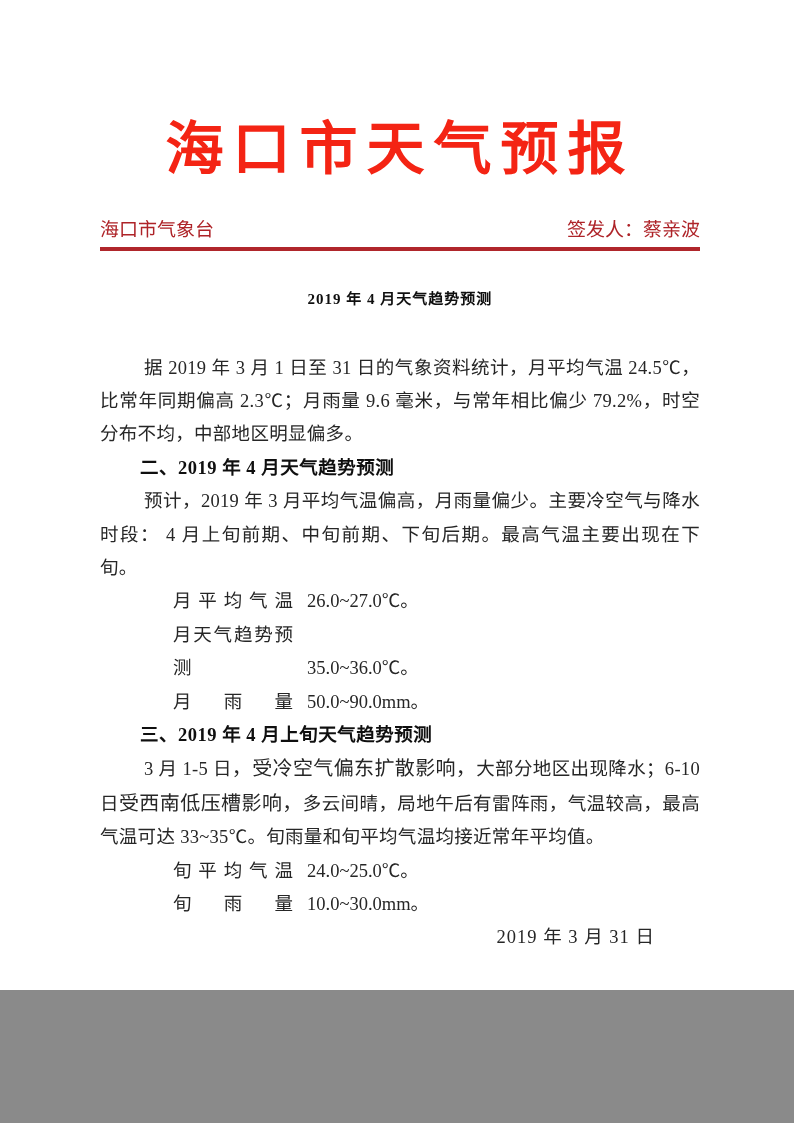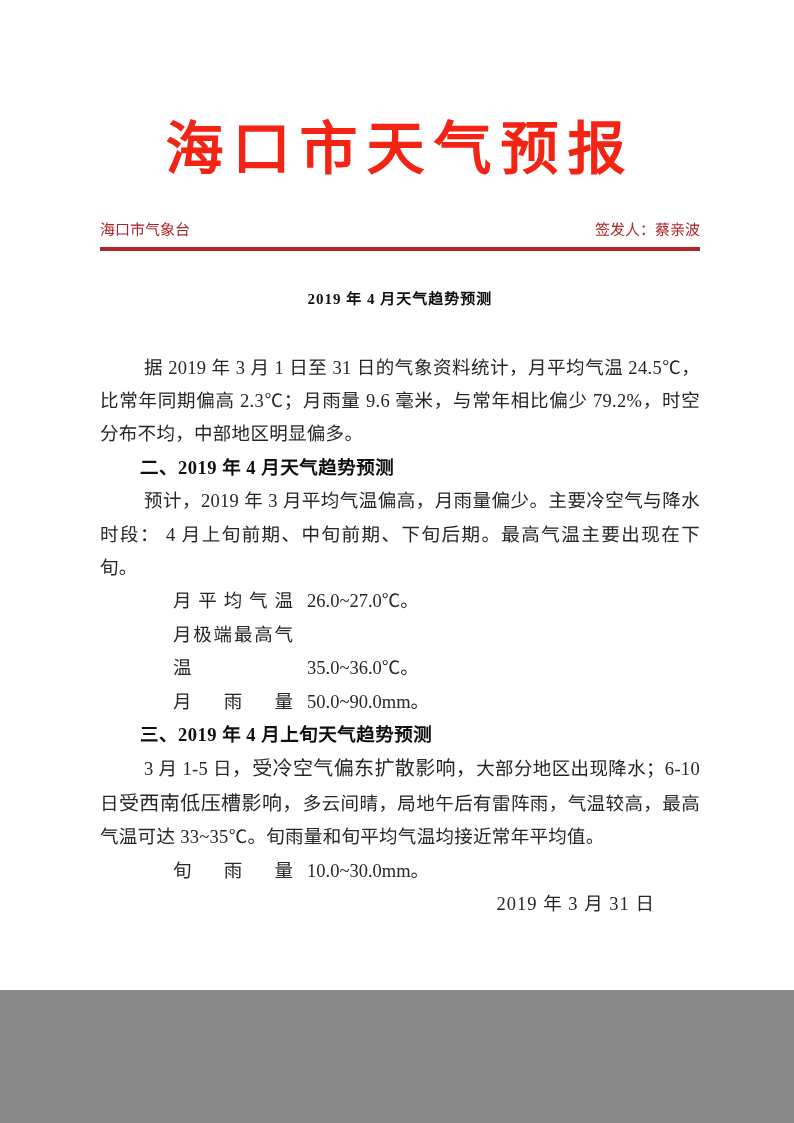--- a/index.html
+++ b/index.html
@@ -29,21 +29,21 @@
     letter-spacing:9px;
     color:var(--title_red);
     line-height:64px;
     white-space:nowrap;
   }
   .masthead{
     margin-top:36px;
     display:flex;
     justify-content:space-between;
     align-items:flex-end;
-    font-size:15px;
+    font-size:19px;
     line-height:24px;
     color:var(--masthead_red);
   }
   .red-rule{
     margin-top:5px;
     height:3.5px;
     background:var(--rule_red);
   }
   .doc-subtitle{
     margin-top:34px;
@@ -108,29 +108,32 @@
 
       <p class="para">据 2019 年 3 月 1 日至 31 日的气象资料统计，月平均气温 24.5℃，比常年同期偏高 2.3℃；月雨量 9.6 毫米，与常年相比偏少 79.2%，时空分布不均，中部地区明显偏多。</p>
 
       <div class="sec-heading">二、2019 年 4 月天气趋势预测</div>
       <p class="para">预计，2019 年 3 月平均气温偏高，月雨量偏少。主要冷空气与降水时段： 4 月上旬前期、中旬前期、下旬后期。最高气温主要出现在下旬。</p>
 
       <div class="stat-row">
         <span class="stat-label">月平均气温</span><span class="stat-value">26.0~27.0℃。</span>
       </div>
       <div class="stat-row">
-        <span class="stat-label">月极端最高气温</span><span class="stat-value">35.0~36.0℃。</span>
+        <span class="stat-label">月天气趋势预测</span><span class="stat-value">35.0~36.0℃。</span>
       </div>
       <div class="stat-row">
         <span class="stat-label">月雨量</span><span class="stat-value">50.0~90.0mm。</span>
       </div>
 
       <div class="sec-heading">三、2019 年 4 月上旬天气趋势预测</div>
       <p class="para"><span>3 月 1-5 日</span><span class="seg-small">，受冷空气偏东扩散影响，</span><span>大部分地区出现降水；6-10 日</span><span class="seg-small">受西南低压槽影响，</span><span>多云间晴，局地午后有雷阵雨，气温较高，最高气温可达 33~35℃。旬雨量和旬平均气温均接近常年平均值。</span></p>
 
+      <div class="stat-row">
+        <span class="stat-label">旬平均气温</span><span class="stat-value">24.0~25.0℃。</span>
+      </div>
       <div class="stat-row">
         <span class="stat-label">旬雨量</span><span class="stat-value">10.0~30.0mm。</span>
       </div>
 
       <div class="doc-date">2019 年 3 月 31 日</div>
 
     </div>
   </div>
 </div>
 

